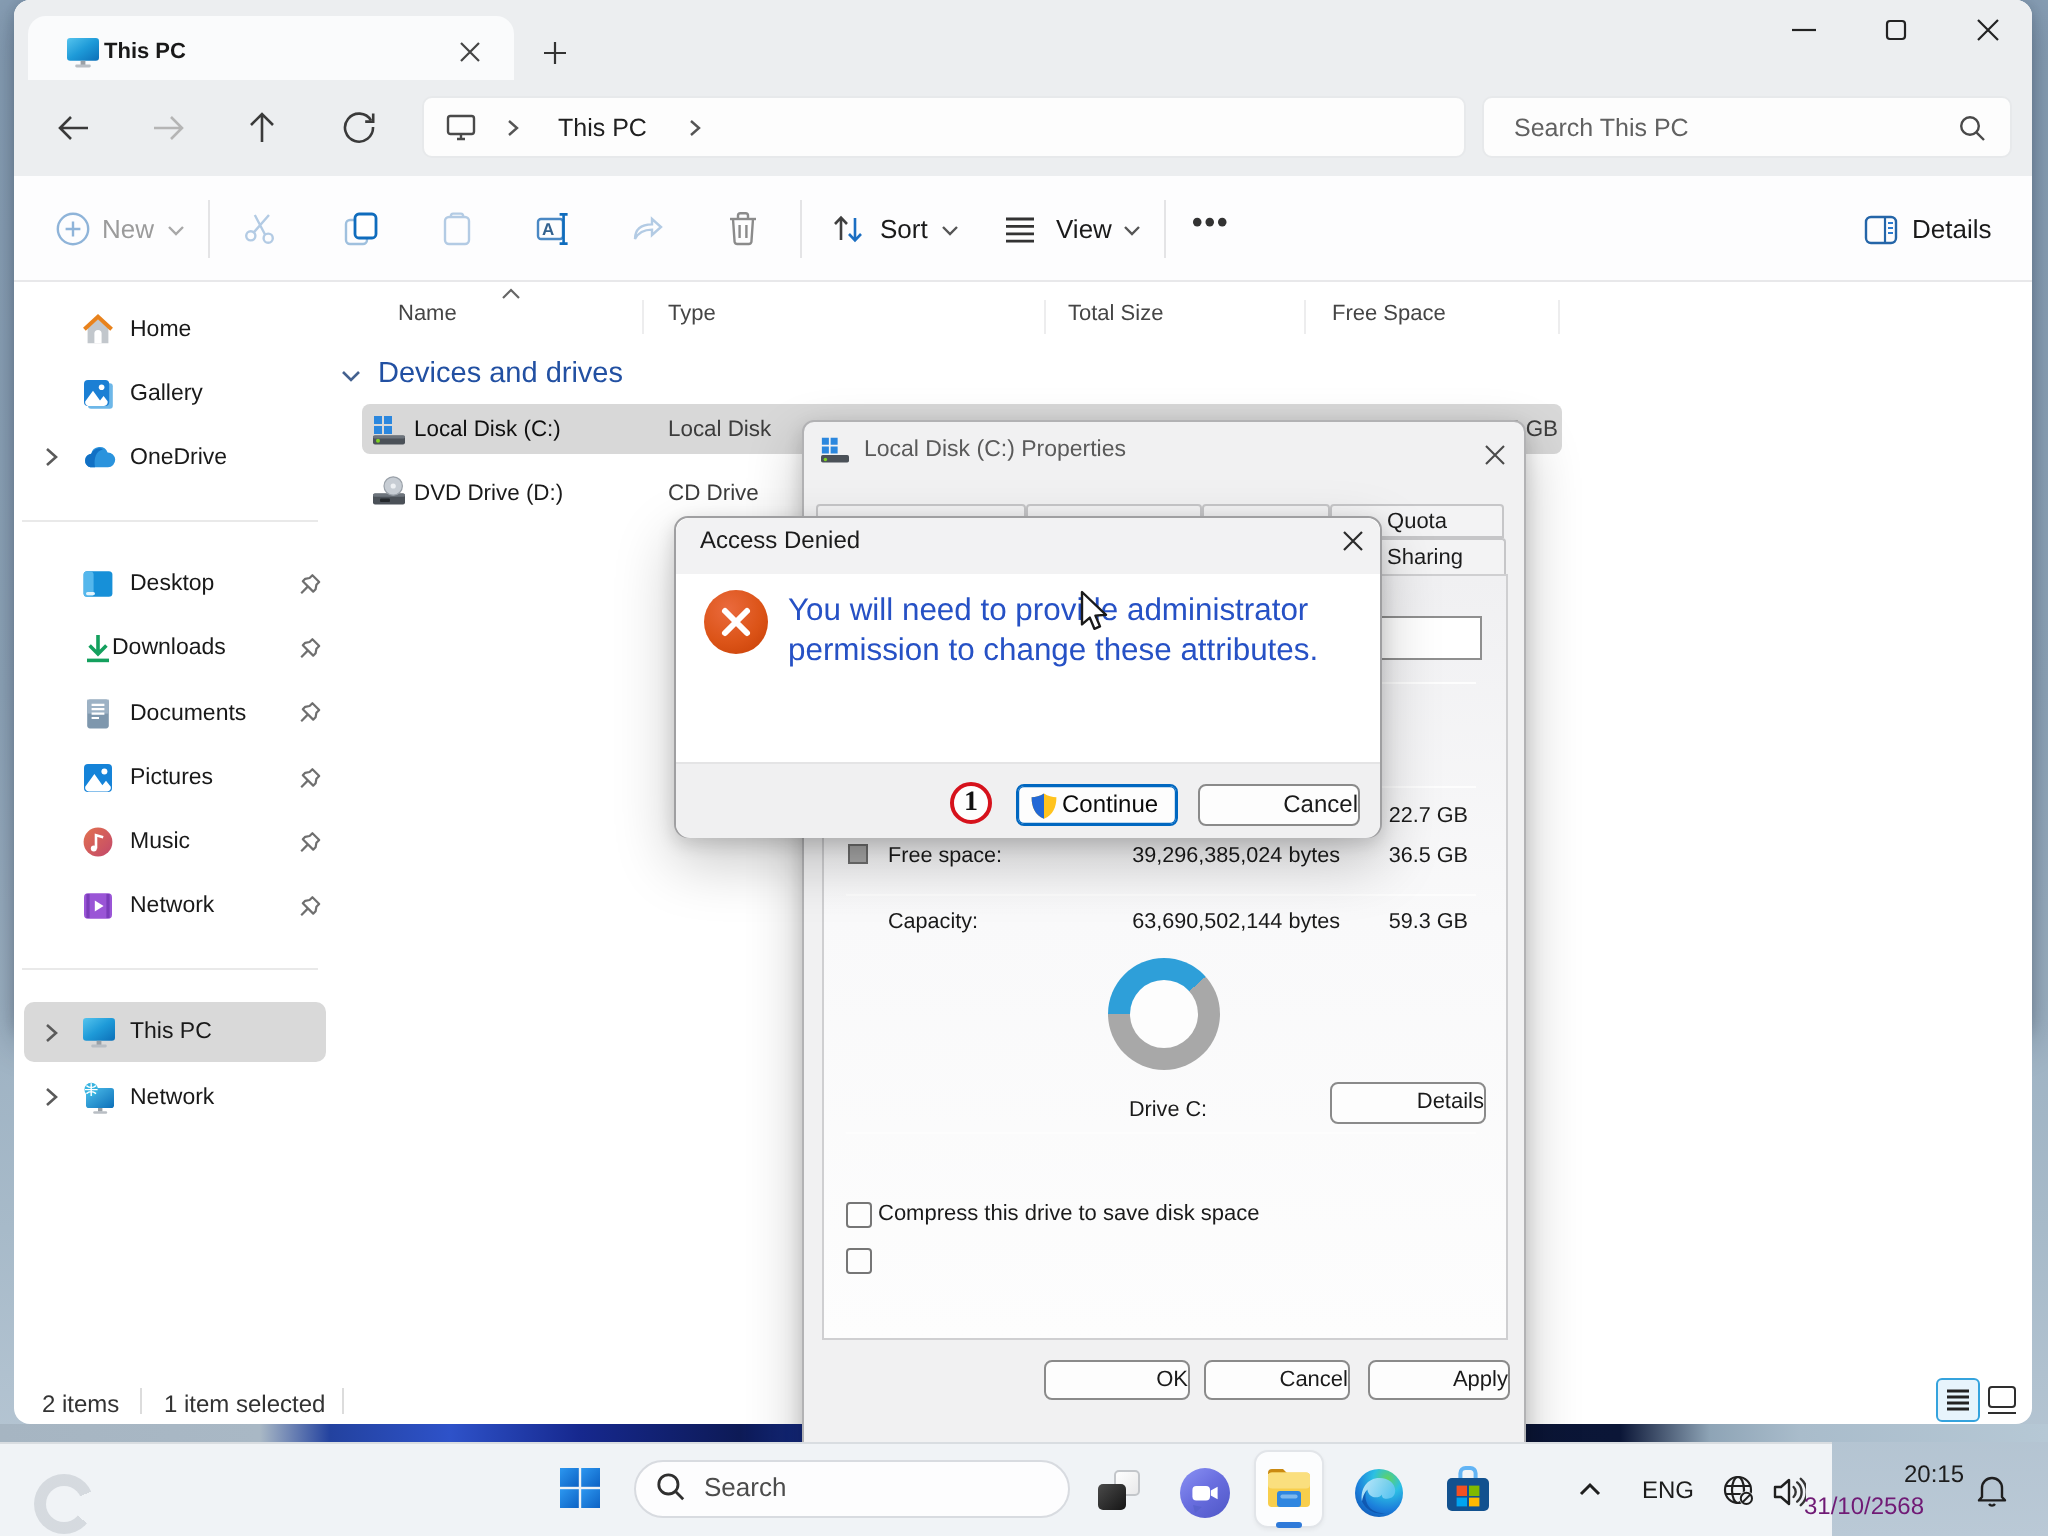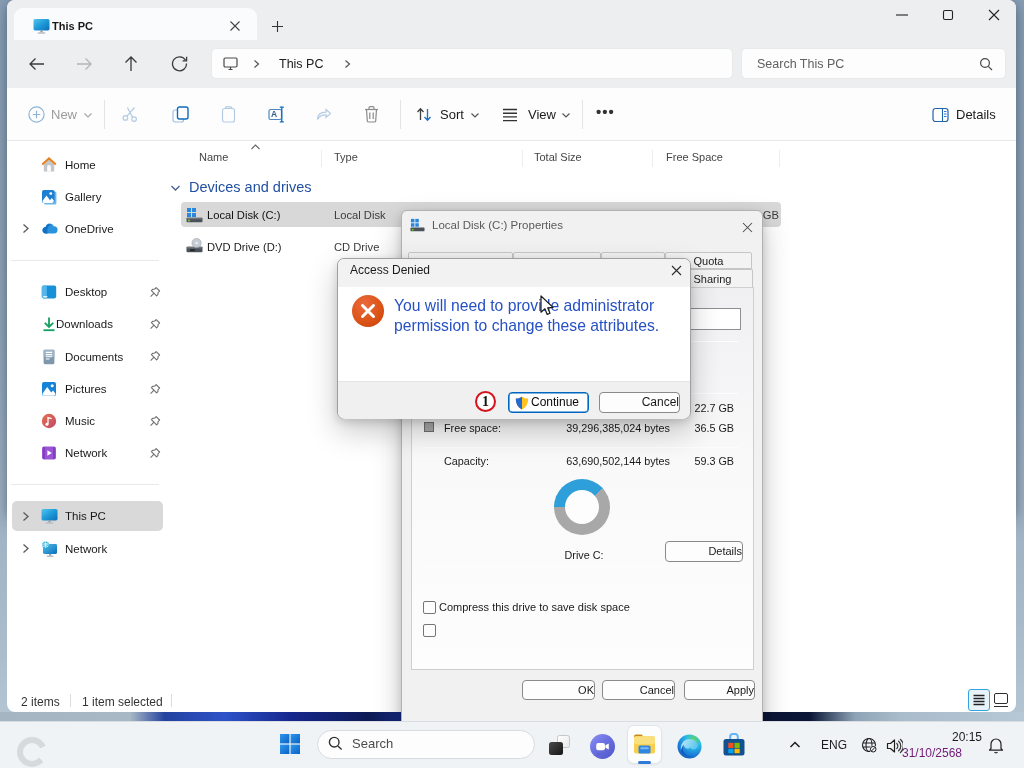--- a/index.html
+++ b/index.html
@@ -430,21 +430,21 @@
  <div class="btn" style="left:260.5px;top:133px;width:81.5px;height:20.5px;font-size:12px;line-height:18.5px">Cancel</div>
 </div>
 
 <div class="a" style="left:475px;top:391px;width:21px;height:21px;border-radius:50%;border:2.4px solid #d6121c;background:#fefefe"></div>
 <div class="t" style="left:475px;top:393.5px;width:21px;height:16px;line-height:16px;font-size:14px;font-family:'Liberation Serif',serif;font-weight:700;text-align:center;color:#111">1</div>
 
 <svg style="left:540px;top:295px" width="15" height="21" viewBox="0 0 15 21">
       <path d="M1 1 L1 17.2 L4.9 13.8 L7.2 19.4 L10 18.2 L7.7 12.8 L13 12.4 Z" fill="#fff" stroke="#1a1a1a" stroke-width="1.2" stroke-linejoin="round"></path>
     </svg>
 
-<div class="a" id="tbar" style="left:0;top:721px;width:1024px;height:47px;background:#f0f3f6;border-top:1px solid #d9dde1">
+<div class="a" id="tbar" style="left:0;top:721px;width:916px;height:47px;background:#f0f3f6;border-top:1px solid #d9dde1">
 
  <div class="a" style="left:17px;top:15px;width:30px;height:30px;border-radius:50%;background:conic-gradient(from 130deg,rgba(152,160,170,.3) 0 295deg,rgba(150,158,168,0) 295deg);"></div>
  <div class="a" style="left:23px;top:21px;width:18px;height:18px;border-radius:50%;background:#f0f3f6"></div>
 
  <svg style="left:280px;top:12px" width="20" height="20" viewBox="0 0 20 20">
         <defs>
           <linearGradient id="wlg" x1="0" y1="0" x2="1" y2="1">
             <stop offset="0" stop-color="#2c97f0"></stop>
             <stop offset="1" stop-color="#0d62c4"></stop>
           </linearGradient>

